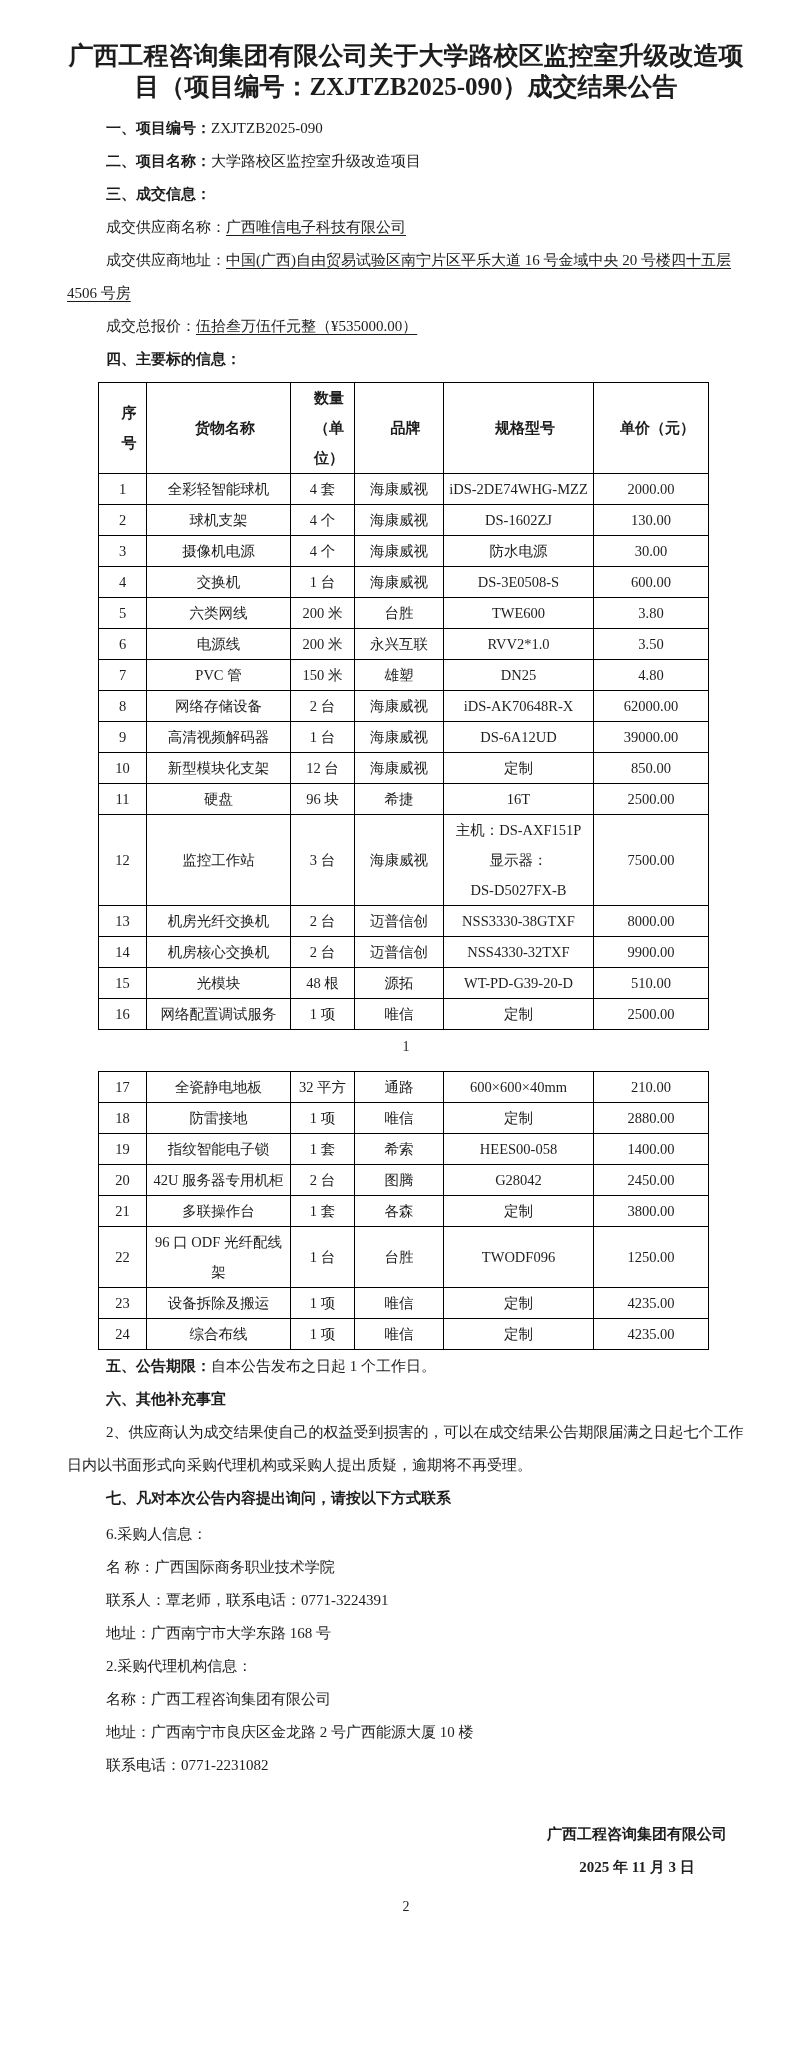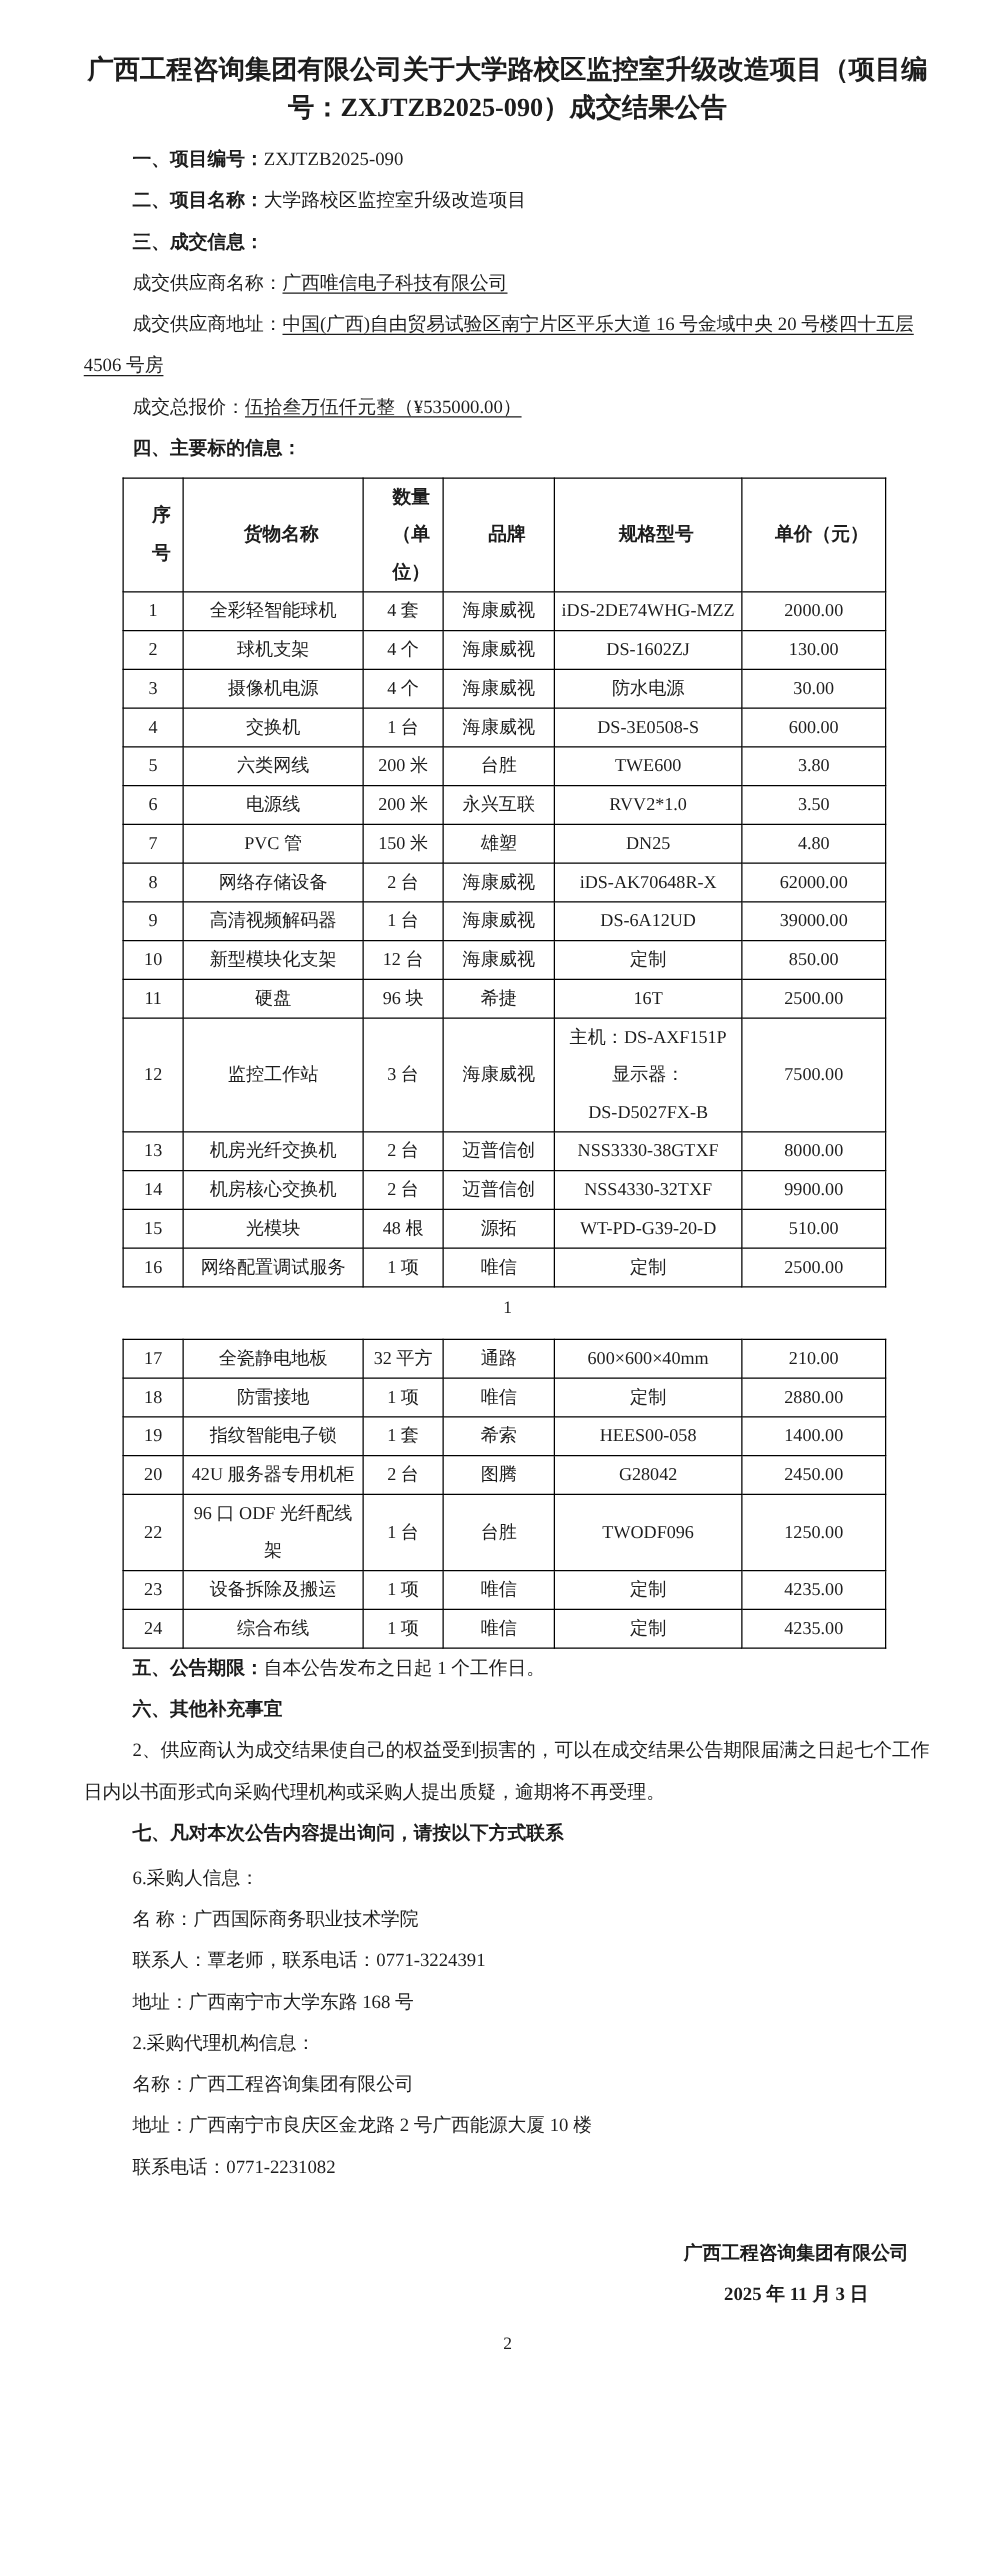--- a/index.html
+++ b/index.html
@@ -11,21 +11,21 @@
     font-family: "Liberation Serif", "DejaVu Serif", serif;
     overflow: hidden;
   }
   .page {
     box-sizing: border-box;
     width: 800px;
     height: 2056px;
     padding: 40px 55px 0 67px;
   }
   .doc-title {
-    font-size: 21px;
+    font-size: 25px;
     font-weight: bold;
     line-height: 31px;
     text-align: center;
     margin: 0 0 10px 0;
   }
   p.line {
     font-size: 15px;
     line-height: 33px;
     margin: 0;
     text-indent: 39px;
@@ -298,20 +298,28 @@
         </tr>
         <tr>
           <td>20</td>
           <td>42U 服务器专用机柜</td>
           <td>2 台</td>
           <td>图腾</td>
           <td>G28042</td>
           <td>2450.00</td>
         </tr>
         <tr>
+          <td>21</td>
+          <td>多联操作台</td>
+          <td>1 套</td>
+          <td>各森</td>
+          <td>定制</td>
+          <td>3800.00</td>
+        </tr>
+        <tr>
           <td>22</td>
           <td>96 口 ODF 光纤配线架</td>
           <td>1 台</td>
           <td>台胜</td>
           <td>TWODF096</td>
           <td>1250.00</td>
         </tr>
         <tr>
           <td>23</td>
           <td>设备拆除及搬运</td>

